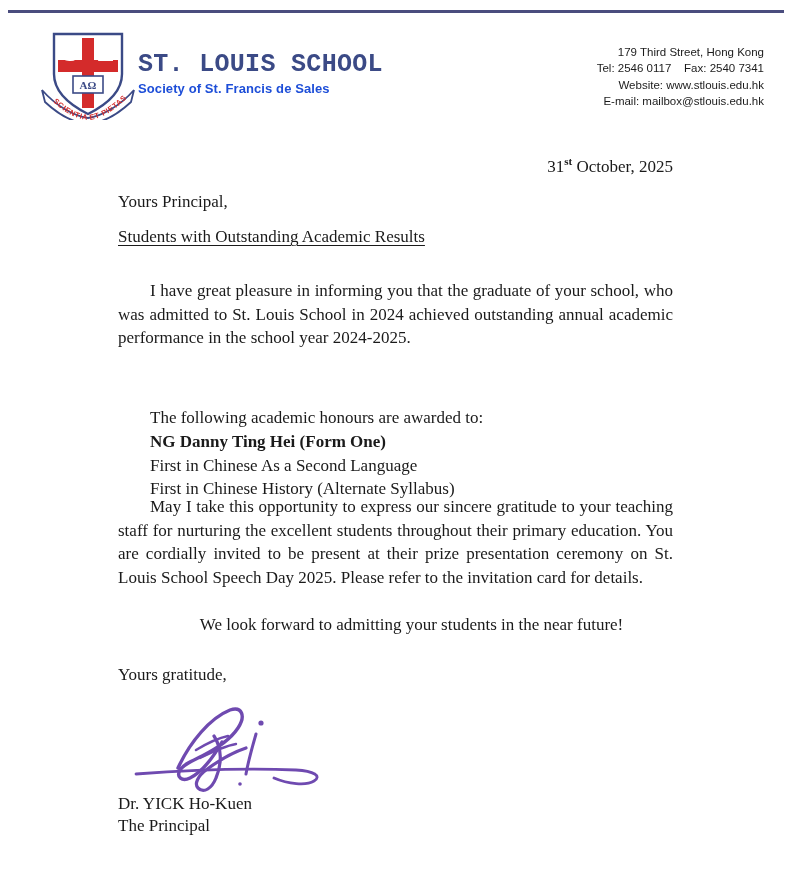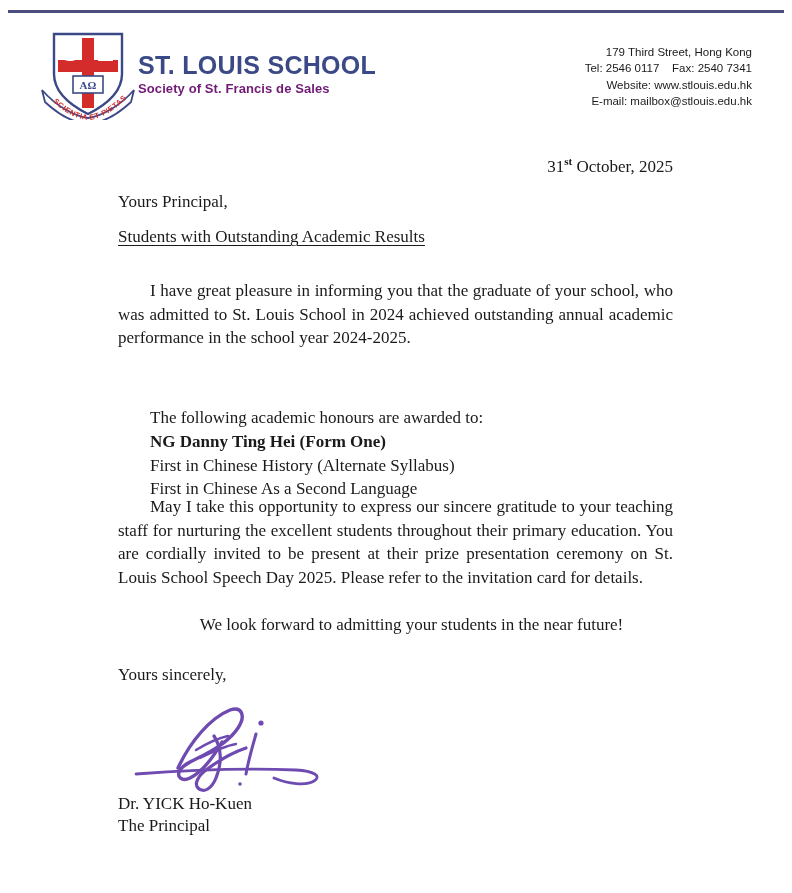--- a/index.html
+++ b/index.html
@@ -39,40 +39,40 @@
     top: 2px;
     width: 100px;
     height: 92px;
   }
   .school-name-block {
     position: absolute;
     left: 138px;
     top: 26px;
   }
   .school-name {
-    font-family: Liberation Sans, sans-serif;
+    font-family: Liberation Mono, monospace;
     font-weight: bold;
     font-size: 25px;
     letter-spacing: 0.3px;
     color: #3b4a86;
     line-height: 1.05;
     white-space: nowrap;
   }
   .school-sub {
     font-family: "Liberation Sans", sans-serif;
     font-weight: bold;
     font-size: 13px;
-    color: #701a75;
+    color: #1d4ed8;
     margin-top: 3px;
     letter-spacing: 0.1px;
     white-space: nowrap;
   }
   .contact {
     position: absolute;
-    right: 40px;
+    right: 28px;
     top: 18px;
     text-align: right;
     font-family: "Liberation Sans", sans-serif;
     font-size: 11.5px;
     color: #1b1b1b;
     line-height: 1.42;
   }
   .contact div { white-space: pre; }
 
   
@@ -210,29 +210,29 @@
 
   <div class="salutation">Yours Principal,</div>
 
   <div class="subject"><span>Students with Outstanding Academic Results</span></div>
 
   <div class="para" id="para-1"><span class="indent"></span><span>I have great pleasure in informing you that the graduate of your school, who was admitted to St. Louis School in 2024 achieved outstanding annual academic performance in the school year 2024-2025.</span></div>
 
   <div class="honours">
     <div>The following academic honours are awarded to:</div>
     <div class="name">NG Danny Ting Hei (Form One)</div>
+    <div>First in Chinese As a Second Language</div>
     <div>First in Chinese History (Alternate Syllabus)</div>
-    <div>First in Chinese As a Second Language</div>
   </div>
 
   <div class="para" id="para-2"><span class="indent"></span><span>May I take this opportunity to express our sincere gratitude to your teaching staff for nurturing the excellent students throughout their primary education. You are cordially invited to be present at their prize presentation ceremony on St. Louis School Speech Day 2025. Please refer to the invitation card for details.</span></div>
 
   <div class="para" id="para-3"><span class="indent"></span><span>We look forward to admitting your students in the near future!</span></div>
 
-  <div class="closing">Yours sincerely,</div>
+  <div class="closing">Yours gratitude,</div>
 
   <div class="signature-area">
     <svg viewBox="0 0 300 110" width="300" height="110" aria-hidden="true">
       <g fill="none" stroke="#6f4ab0" stroke-linecap="round" stroke-linejoin="round">
 
         <path d="M60 78 C72 52 92 28 112 20 C124 16 128 26 120 38
                  C112 50 96 60 84 66 C74 71 66 74 62 80
                  C58 87 64 92 72 88 C84 82 96 66 104 52" stroke-width="3.4"></path>
 
         <path d="M96 46 C104 58 104 74 98 88 C94 98 86 104 80 98

